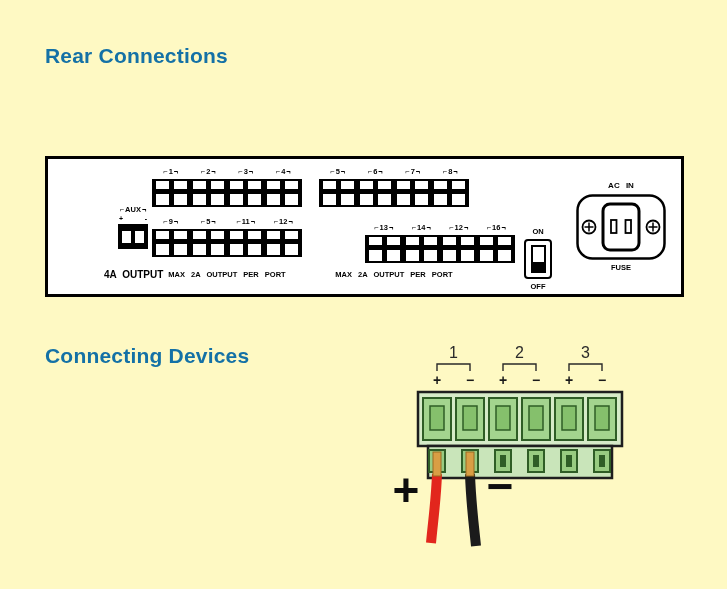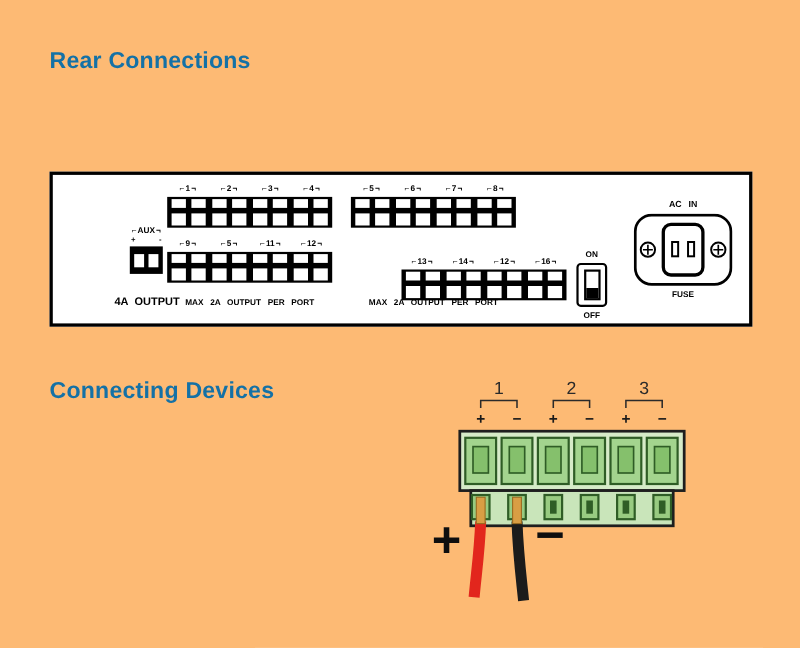--- a/index.html
+++ b/index.html
@@ -1,34 +1,34 @@
 <!DOCTYPE html>
 <html><head>
 <meta charset="utf-8">
 <style>
   html,body{margin:0;padding:0;background:#fff;}
-  .page{position:relative;width:727px;height:589px;background:#fdba74;font-family:"Liberation Sans",sans-serif;overflow:hidden;color:#000;}
+  .page{position:relative;width:727px;height:589px;background:#fef9c3;font-family:"Liberation Sans",sans-serif;overflow:hidden;color:#000;}
 
   .section-title{position:absolute;left:45px;margin:0;font-size:21px;font-weight:bold;color:#1471a6;letter-spacing:0.2px;}
   #title-rear{top:44px;}
   #title-connecting{top:344px;}
 
   .para{position:absolute;left:45px;margin:0;font-size:15.5px;color:#4a4a4a;line-height:22px;}
   #para-rear{top:84px;}
   #para-rear span{white-space:pre-wrap;}
   #para-connecting{top:381px;width:302px;}
   .para b{color:#3c3c3c;}
 
   
   .panel{position:absolute;left:45px;top:156px;width:633px;height:135px;border:3px solid #000;background:#fff;}
   .group{position:absolute;width:150px;}
   .g1{left:104px;top:8px;}
   .g2{left:271px;top:8px;}
   .g3{left:104px;top:58px;}
-  .g4{left:271px;top:74px;padding-left:46px;}
+  .g4{left:271px;top:64px;padding-left:46px;}
   .plabels{display:flex;height:10px;}
   .pnum{flex:1;text-align:center;font-size:7.5px;font-weight:bold;color:#000;line-height:10px;}
   .pnum::before,.aux-label::before{content:"⌐";padding-right:1px;}
   .pnum::after,.aux-label::after{content:"¬";padding-left:1px;}
   .tblock{margin-top:2px;background:#000;height:28px;box-sizing:border-box;padding:2px 4px;display:flex;flex-direction:column;justify-content:space-between;}
   .tb-row{display:flex;justify-content:space-between;}
   .tsq{width:13px;background:#fff;}
   .row-top .tsq{height:8px;}
   .row-bot .tsq{height:11px;}
   .max-label{position:absolute;top:111px;width:150px;text-align:center;font-size:7.5px;font-weight:bold;color:#000;word-spacing:4px;white-space:nowrap;}

